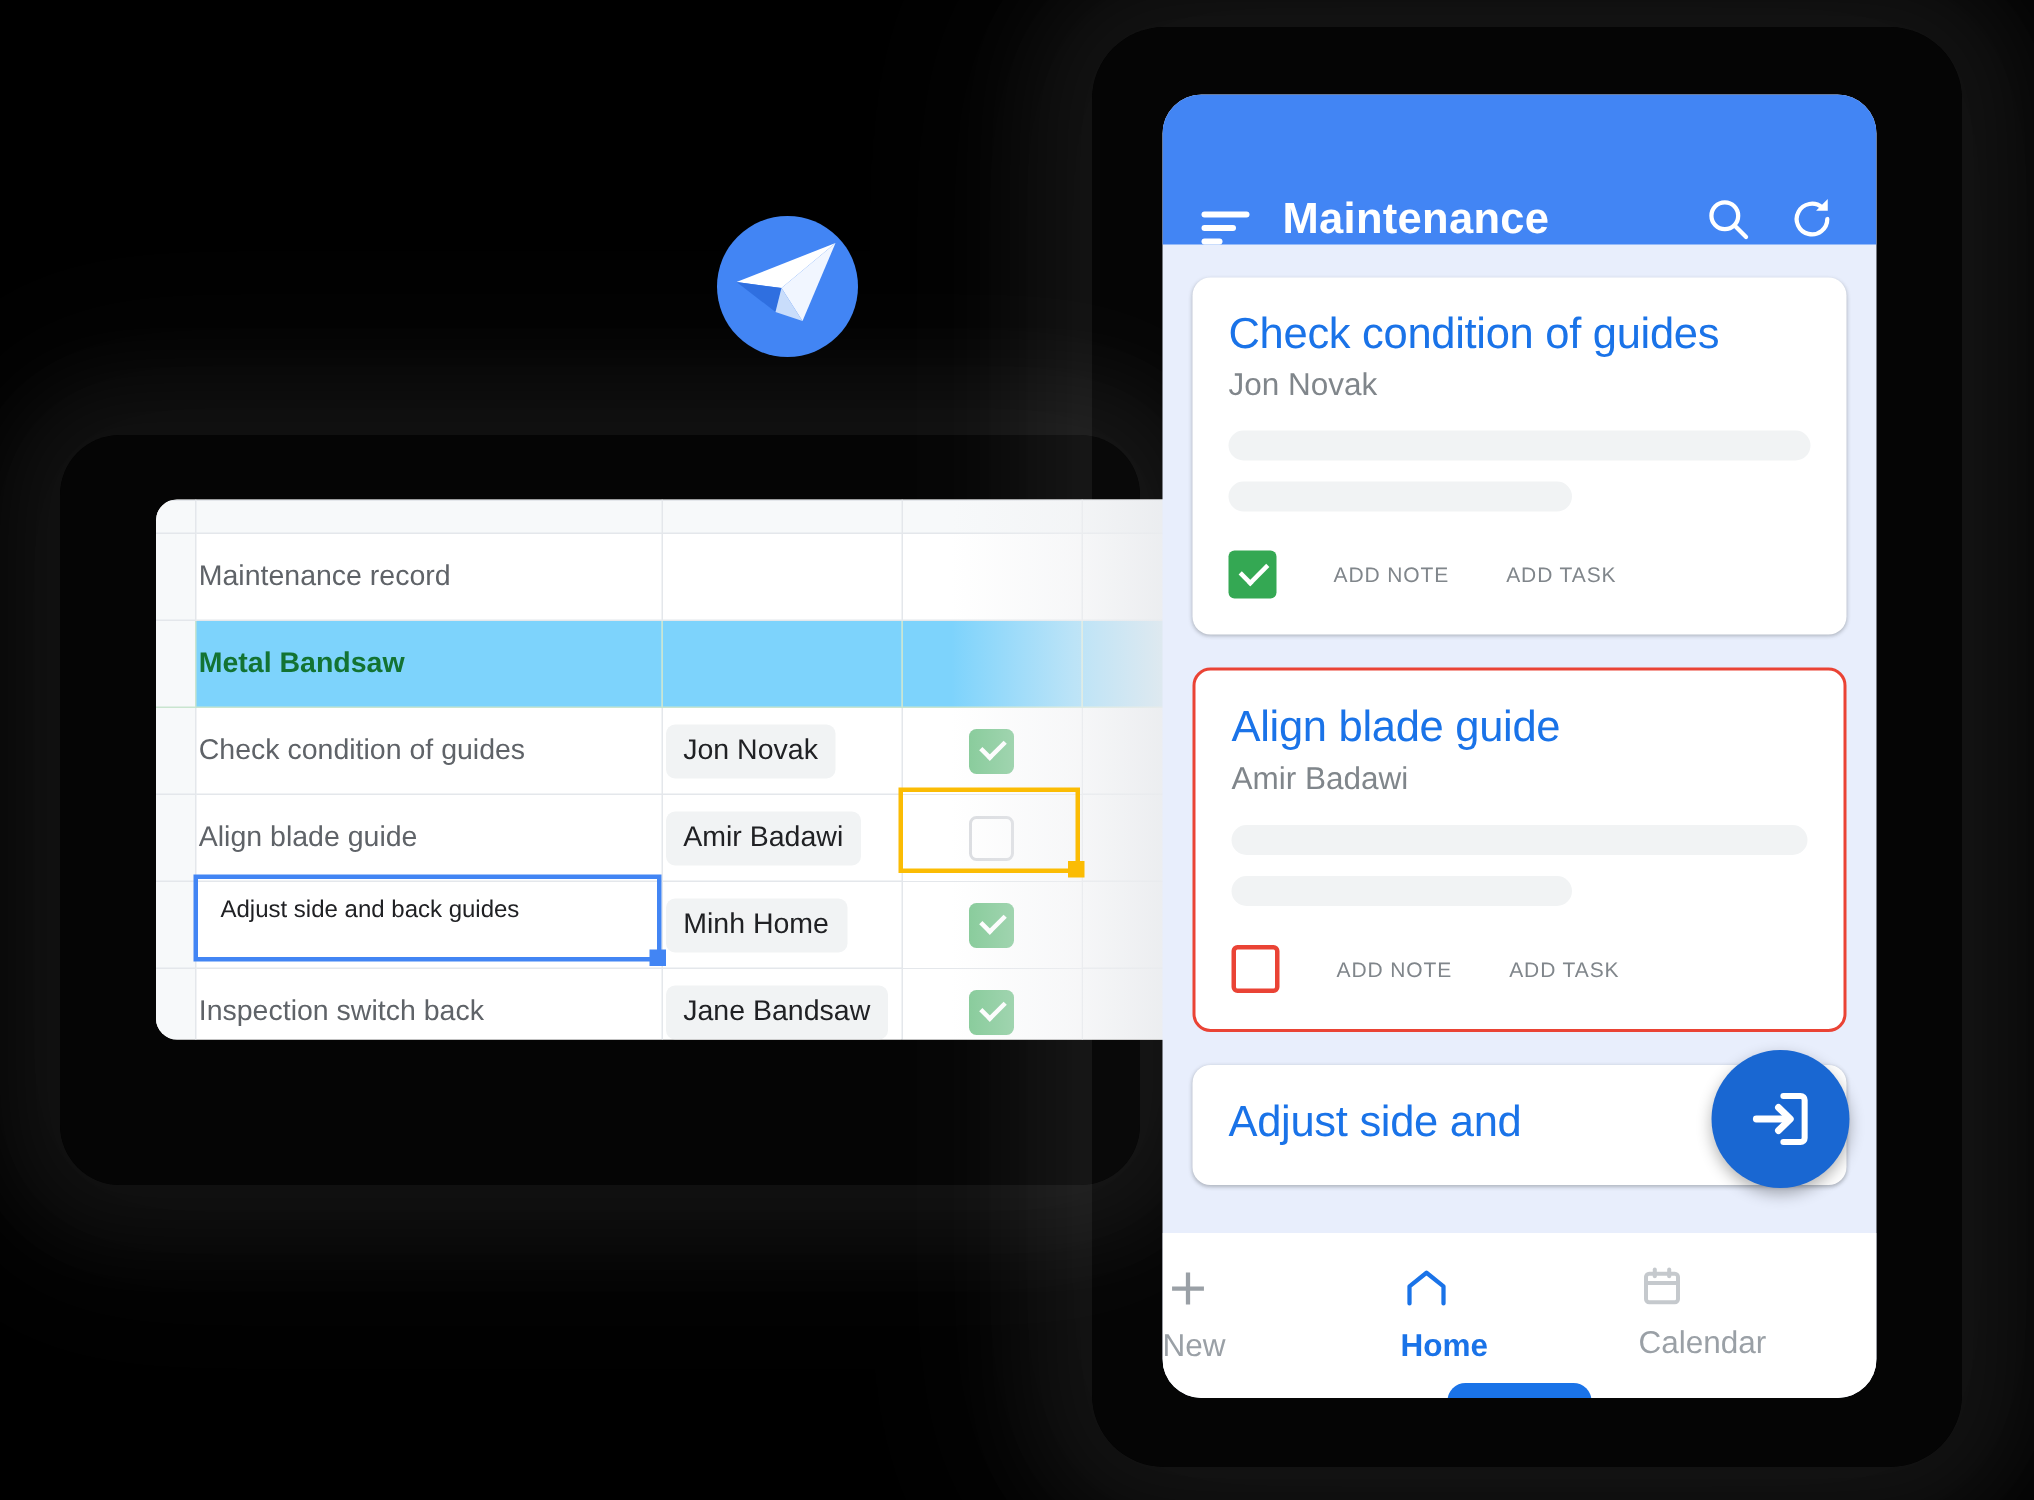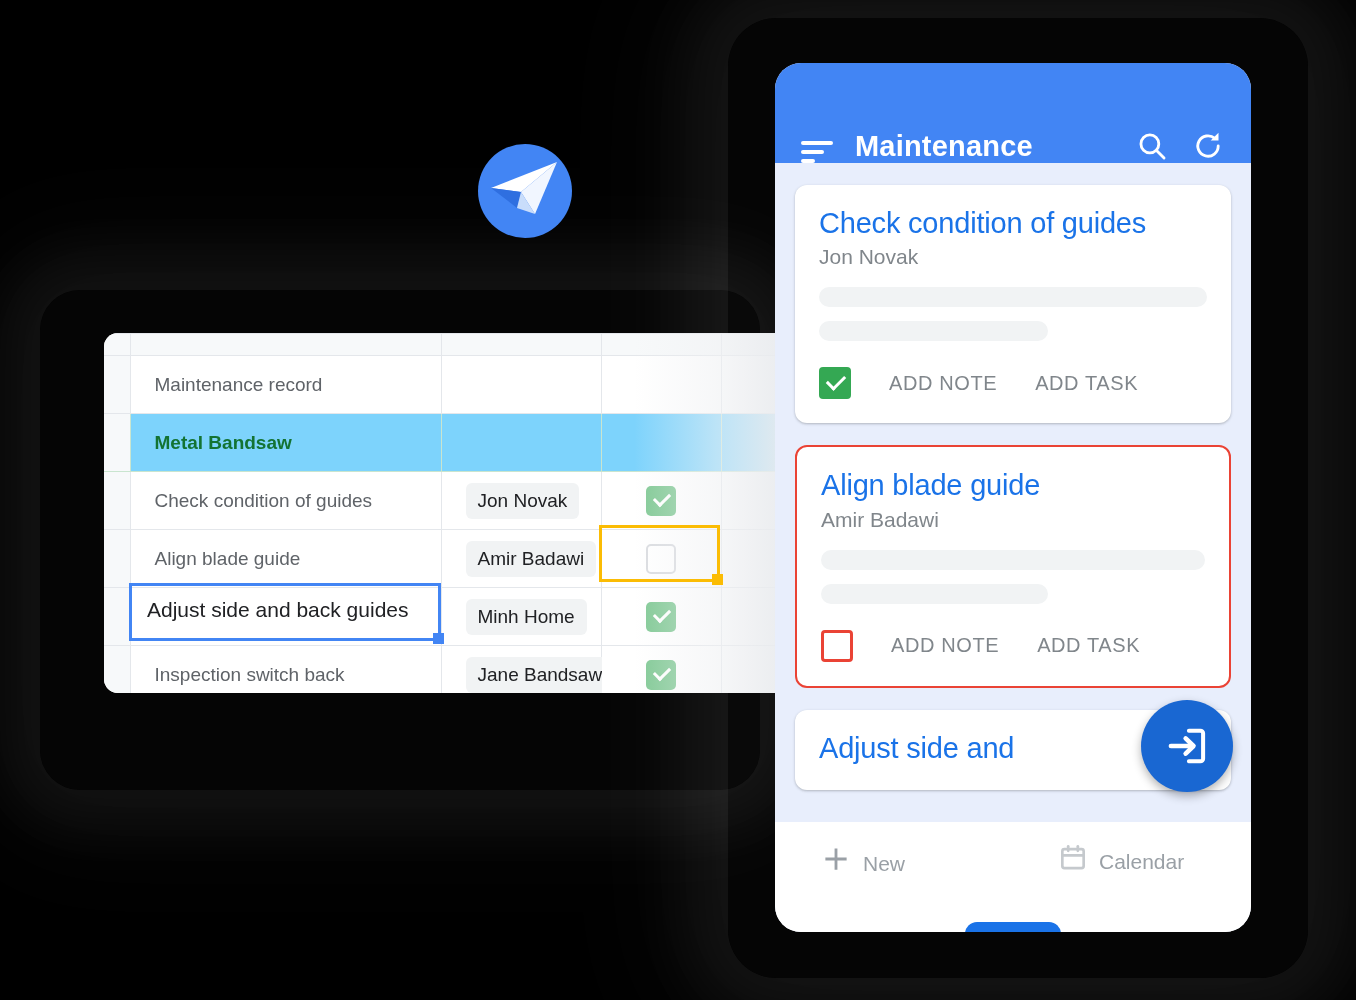--- a/index.html
+++ b/index.html
@@ -48,21 +48,21 @@
   }
   table.grid col.gutter { width: 26px; }
   table.grid col.c-task  { width: 311px; }
   table.grid col.c-owner { width: 160px; }
   table.grid col.c-done  { width: 120px; }
   table.grid col.c-extra { width: 143px; }
 
   table.grid td {
     border: 1px solid #e4e7eb;
     height: 58px;
-    padding: 0 24px;
+    padding: 0 2px;
     font-size: 19px;
     color: #5f6368;
     vertical-align: middle;
     background: #ffffff;
     white-space: nowrap;
   }
   table.grid td.gutter {
     padding: 0;
     background: #f7f9fa;
     border-left: none;
@@ -118,21 +118,21 @@
   .sel-blue {
     left: 129px; top: 583px; width: 312px; height: 58px;
     border: 3px solid #4285f4;
   }
   .sel-blue .handle {
     position: absolute; right: -6px; bottom: -6px;
     width: 11px; height: 11px; background: #4285f4;
   }
   .sel-blue-label {
     position: absolute; left: 147px; top: 598px;
-    font-size: 21px; color: #202124; white-space: nowrap;
+    font-size: 16px; color: #202124; white-space: nowrap;
   }
 
   
   #sheet-fade {
     position: absolute; right: 0; top: 0; width: 150px; height: 100%;
     background: linear-gradient(to right, rgba(255,255,255,0) 0%, rgba(240,241,243,0.55) 55%, rgba(233,235,238,0.95) 100%);
     pointer-events: none;
   }
 
   
@@ -221,21 +221,21 @@
   }
   .ccb.checked { background: #34a853; }
   .ccb.checked::after {
     content: ""; position: absolute; left: 8px; top: 8px;
     width: 15px; height: 8px;
     border-left: 3.5px solid #fff; border-bottom: 3.5px solid #fff;
     transform: rotate(-45deg);
   }
   .ccb.empty { border: 3px solid #ea4335; background: #fff; }
   .act {
-    color: #80868b; font-size: 20px; letter-spacing: .6px;
+    color: #80868b; font-size: 14px; letter-spacing: .6px;
     margin-left: 38px; cursor: pointer; white-space: nowrap;
   }
   .card.trunc { padding-bottom: 26px; margin-bottom: 0; }
 
   #fab {
     position: absolute;
     right: 18px; bottom: 30px;
     width: 92px; height: 92px;
     border-radius: 50%;
     background: #1967d2;
@@ -247,22 +247,22 @@
 
   #bottomnav {
     flex: 0 0 110px;
     background: #fff;
     display: flex;
     align-items: flex-start;
     padding-top: 20px;
     position: relative;
   }
   .navitem {
-    flex: 1; display: flex; flex-direction: row;
-    align-items: flex-end; gap: 10px; cursor: pointer; margin-left: 44px;
+    flex: 1; display: flex; flex-direction: column;
+    align-items: flex-start; gap: 10px; cursor: pointer;
   }
   .navitem .lbl { font-size: 21px; color: #9aa0a6; }
   .navitem.active .lbl { color: #1a73e8; font-weight: 700; }
   #home-indicator {
     position: absolute;
     left: 50%; transform: translateX(-50%);
     bottom: -14px;
     width: 96px; height: 24px;
     background: #1a73e8;
     border-radius: 12px;
@@ -434,20 +434,26 @@
     </div>
 
     <div id="bottomnav">
       <div class="navitem">
         <svg width="34" height="34" viewBox="0 0 24 24">
           <line x1="12" y1="4.5" x2="12" y2="19.5" stroke="#9aa0a6" stroke-width="2"></line>
           <line x1="4.5" y1="12" x2="19.5" y2="12" stroke="#9aa0a6" stroke-width="2"></line>
         </svg>
         <span class="lbl">New</span>
       </div>
+      <div class="navitem active">
+        <svg width="34" height="34" viewBox="0 0 24 24">
+          <path d="M4 19V11l8-6.4 8 6.4v8" fill="none" stroke="#1a73e8" stroke-width="2" stroke-linejoin="round" stroke-linecap="round"></path>
+        </svg>
+        <span class="lbl">Home</span>
+      </div>
       <div class="navitem">
         <svg width="32" height="32" viewBox="0 0 24 24">
           <rect x="4" y="5.4" width="16" height="14.2" rx="1.6" fill="none" stroke="#c5c9cd" stroke-width="2"></rect>
           <line x1="4" y1="10" x2="20" y2="10" stroke="#c5c9cd" stroke-width="2"></line>
           <line x1="8.4" y1="3.2" x2="8.4" y2="6.6" stroke="#c5c9cd" stroke-width="2" stroke-linecap="round"></line>
           <line x1="15.6" y1="3.2" x2="15.6" y2="6.6" stroke="#c5c9cd" stroke-width="2" stroke-linecap="round"></line>
         </svg>
         <span class="lbl">Calendar</span>
       </div>
       <div id="home-indicator"></div>

